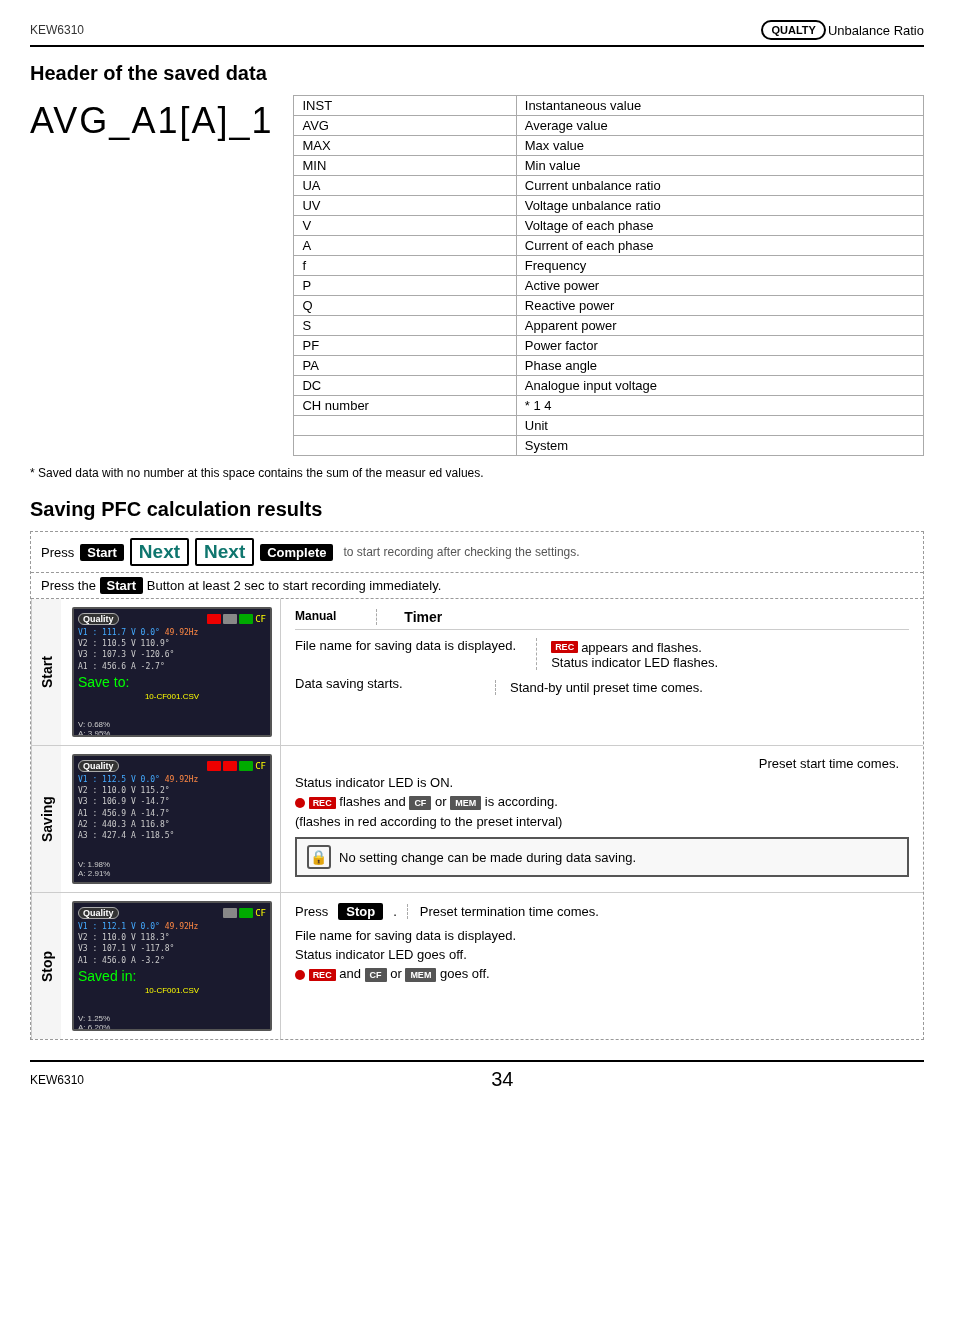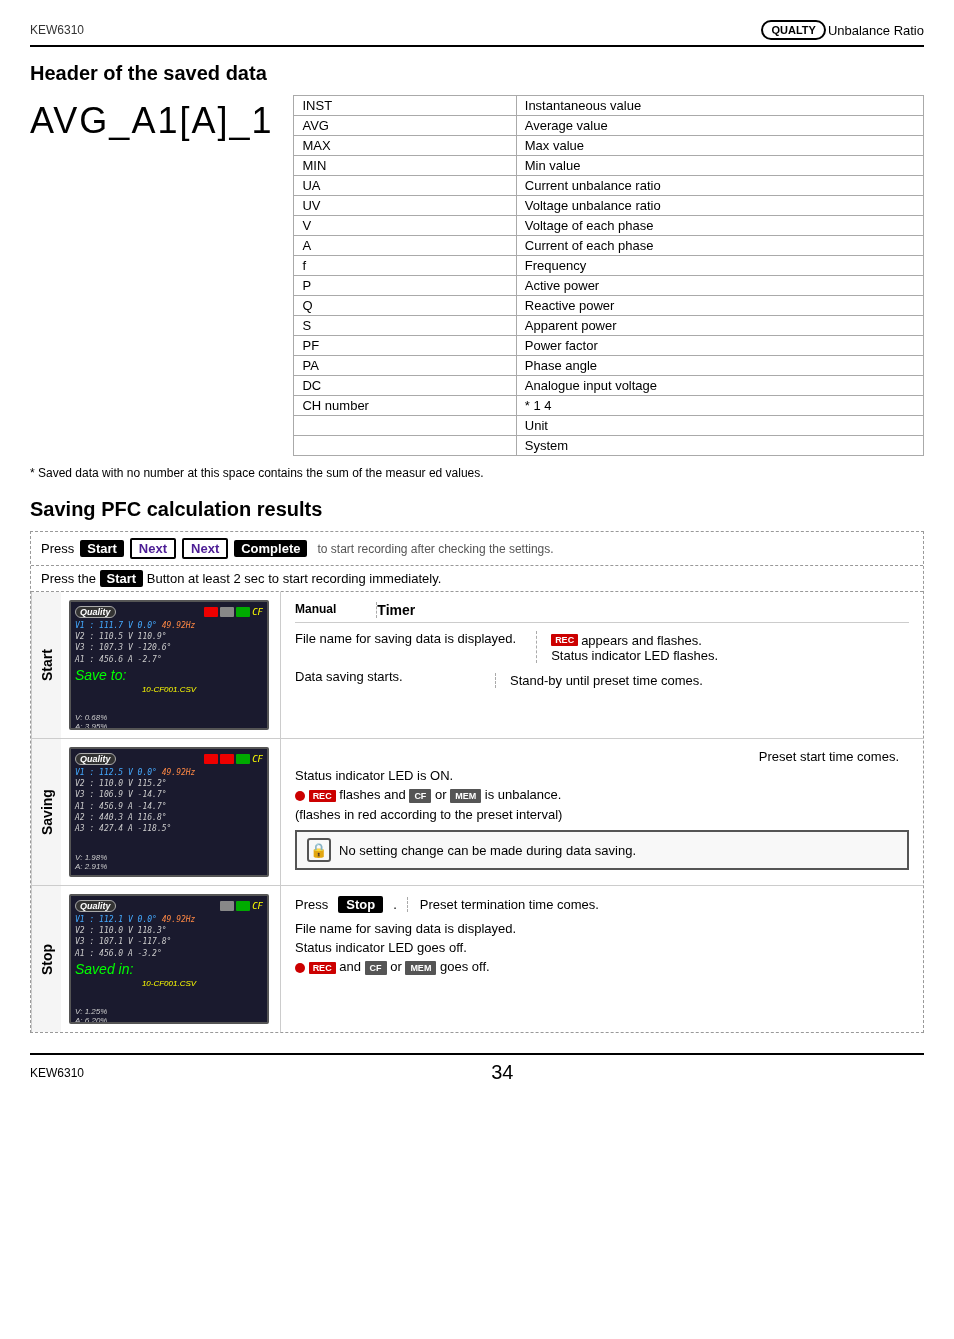--- a/index.html
+++ b/index.html
@@ -102,23 +102,23 @@
       background: #000;
       color: #fff;
       font-weight: bold;
       font-size: 13px;
       padding: 1px 7px;
       border-radius: 2px;
     }
     .btn-label-outline {
       display: inline-block;
       background: #fff;
-      color: #4c1d95;
-      font-weight: bold;
-      font-size: 13px;
+      color: #0f766e;
+      font-weight: bold;
+      font-size: 19px;
       padding: 1px 7px;
       border: 2px solid #000;
       border-radius: 2px;
     }
     .press-start-desc {
       font-size: 12px;
       color: #555;
       margin-left: 4px;
     }
 
@@ -154,22 +154,21 @@
       background: #f5f5f5;
     }
 
     .row-screen-col {
       width: 220px;
       min-width: 220px;
       padding: 8px;
       border-right: 1px solid #ccc;
       display: flex;
       align-items: center;
-      justify-content: flex-start;
-      font-style: italic;
+      justify-content: flex-end;
     }
 
     .screen-img {
       width: 200px;
       height: 130px;
       background: #1a1a2e;
       border: 2px solid #555;
       border-radius: 2px;
       position: relative;
       overflow: hidden;
@@ -517,21 +516,21 @@
           <div class="screen-buttons">
             <span class="screen-btn">Start</span>
             <span class="screen-btn">W</span>
             <span class="screen-btn">Status</span>
           </div>
         </div>
       </div>
       <div class="row-content-col">
         <div class="manual-timer-header">
           <span class="manual-header">Manual</span>
-          <span style="flex:1;border-left:1px dashed #aaa;padding-left:0;" class="timer-header">Timer</span>
+          <span style="flex:1;border-left:1px dashed #aaa;padding-left:27px;" class="timer-header">Timer</span>
         </div>
         <div class="content-rows">
           <div class="content-row">
             <div class="content-left">File name for saving data is displayed.</div>
             <div class="content-right">
               <span class="appears-badge">
                 <span class="mini-badge red">REC</span>
                 <span> appears and flashes.</span>
               </span><br>
               <span>Status indicator LED flashes.</span>
@@ -578,21 +577,21 @@
         <div class="saving-content">
           <div class="saving-line" style="text-align:right; padding-right: 10px;">Preset start time comes.</div>
           <div class="saving-line">Status indicator LED is ON.</div>
           <div class="saving-line">
             <span class="dot-red"></span>
             <span class="mini-badge red">REC</span>
             <span> flashes and </span>
             <span class="cf-badge">CF</span>
             <span> or </span>
             <span class="mem-badge">MEM</span>
-            <span> is unbalance.</span>
+            <span> is according.</span>
           </div>
           <div class="saving-line">(flashes in red according to the preset interval)</div>
           <div class="no-setting-box">
             <div class="lock-icon-box">🔒</div>
             <span>No setting change can be made during data saving.</span>
           </div>
         </div>
       </div>
     </div>
 

